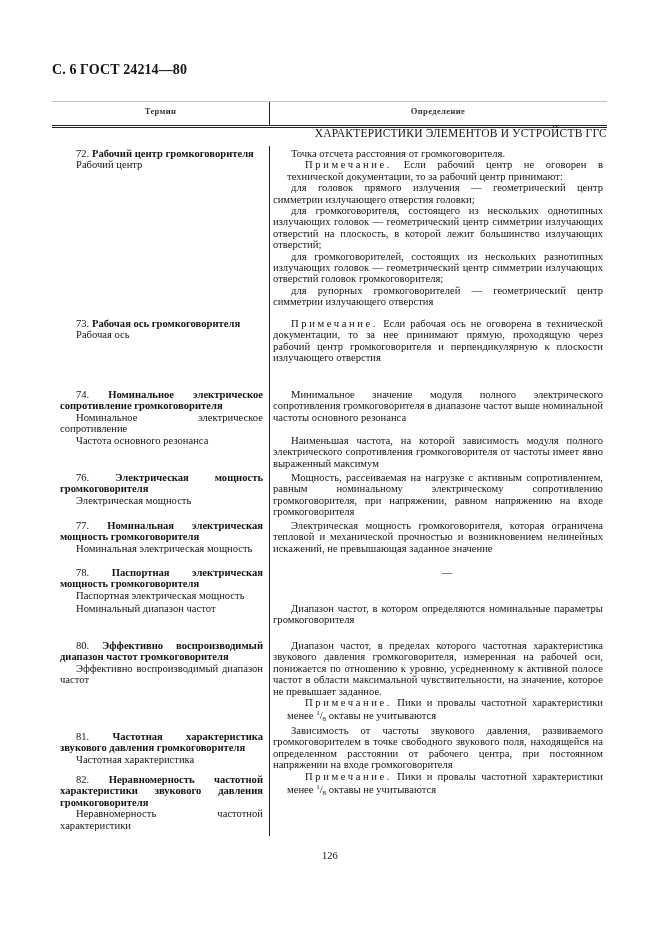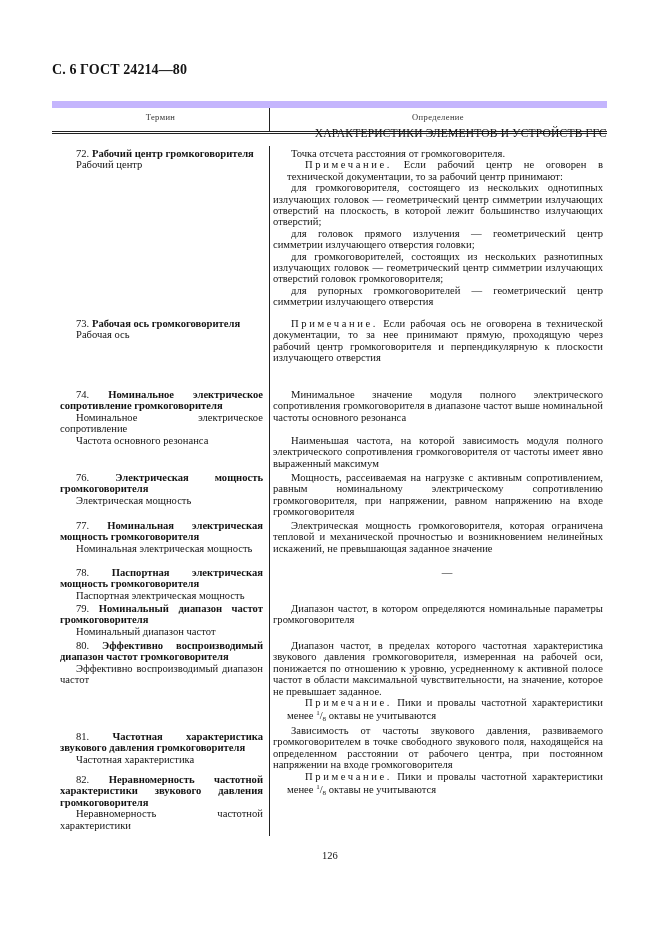--- a/index.html
+++ b/index.html
@@ -1,20 +1,20 @@
 <!DOCTYPE html>
 <html><head>
 <meta charset="utf-8">
 <style>
   html, body { margin:0; padding:0; background:#ffffff; }
   body { width:661px; height:936px; position:relative; overflow:hidden;
          font-family:"Liberation Serif", "DejaVu Serif", serif; color:#141414; }
   .page-header { position:absolute; left:52px; top:62px; font-size:14px; font-weight:bold; letter-spacing:0.1px; }
   .table-head { position:absolute; left:52px; top:101px; width:555px; height:23px;
-                border-top:7px solid #c4b5fd; border-bottom:3px double #222; }
+                border-top:1px solid #c4b5fd; border-bottom:3px double #222;font-weight:bold; }
   .th { position:absolute; top:4px; font-size:8.5px; color:#333; letter-spacing:0.4px; }
   .th-term { left:0; width:217px; text-align:center; }
   .th-def { left:217px; width:338px; text-align:center; }
   .th-sep { position:absolute; left:217px; top:0; height:23px; border-left:1px solid #222; }
   .section-title { position:absolute; left:52px; top:127px; width:555px; text-align:right;
                    font-size:11.5px; font-weight:normal; letter-spacing:0.2px; }
   .col-sep { position:absolute; left:269px; top:146px; height:690px; border-left:1px solid #222; }
   .row { position:absolute; font-size:10.6px; line-height:11.4px; }
   .term { left:60px; width:203px; text-align:justify; }
   .term .num { display:block; text-indent:16px; }
@@ -43,22 +43,22 @@
 <div class="section-title">ХАРАКТЕРИСТИКИ  ЭЛЕМЕНТОВ И УСТРОЙСТВ ГГС</div>
 <div class="col-sep"></div>
 
 <div class="row term" style="top:148px">
   <span class="num"><span>72.</span> <b>Рабочий центр громкоговорителя</b></span>
   <span class="short">Рабочий центр</span>
 </div>
 <div class="row def" style="top:148px">
   <p>Точка отсчета расстояния от громкоговорителя.</p>
   <p class="note"><span class="spaced">Примечание.</span> <span>Если рабочий центр не оговорен в технической документации, то за рабочий центр принимают:</span></p>
+  <p>для головок прямого излучения — геометрический центр симметрии излучающего отверстия головки;</p>
   <p>для громкоговорителя, состоящего из нескольких однотипных излучающих головок — геометрический центр симметрии излучающих отверстий на плоскость, в которой лежит большинство излучающих отверстий;</p>
-  <p>для головок прямого излучения — геометрический центр симметрии излучающего отверстия головки;</p>
   <p>для громкоговорителей, состоящих из нескольких разнотипных излучающих головок — геометрический центр симметрии излучающих отверстий головок громкоговорителя;</p>
   <p>для рупорных громкоговорителей — геометрический центр симметрии излучающего отверстия</p>
 </div>
 
 <div class="row term" style="top:318px">
   <span class="num"><span>73.</span> <b>Рабочая ось громкоговорителя</b></span>
   <span class="short">Рабочая ось</span>
 </div>
 <div class="row def" style="top:318px">
   <p><span class="spaced">Примечание.</span> <span>Если рабочая ось не оговорена в технической документации, то за нее принимают прямую, проходящую через рабочий центр громкоговорителя и перпендикулярную к плоскости излучающего отверстия</span></p>
@@ -97,21 +97,20 @@
 
 <div class="row term" style="top:567px">
   <span class="num"><span>78.</span> <b>Паспортная электрическая мощность громкоговорителя</b></span>
   <span class="short">Паспортная электрическая мощность</span>
 </div>
 <div class="row def dash" style="top:567px">
   <p>—</p>
 </div>
 
 <div class="row term" style="top:603px">
-  <span class="num"><span>79.</span> <b>Номинальный диапазон частот громкоговорителя</b></span>
   <span class="short">Номинальный диапазон частот</span>
 </div>
 <div class="row def" style="top:603px">
   <p>Диапазон частот, в котором определяются номинальные параметры громкоговорителя</p>
 </div>
 
 <div class="row term" style="top:640px">
   <span class="num"><span>80.</span> <b>Эффективно воспроизводимый диапазон частот громкоговорителя</b></span>
   <span class="short">Эффективно воспроизводимый диапазон частот</span>
 </div>

